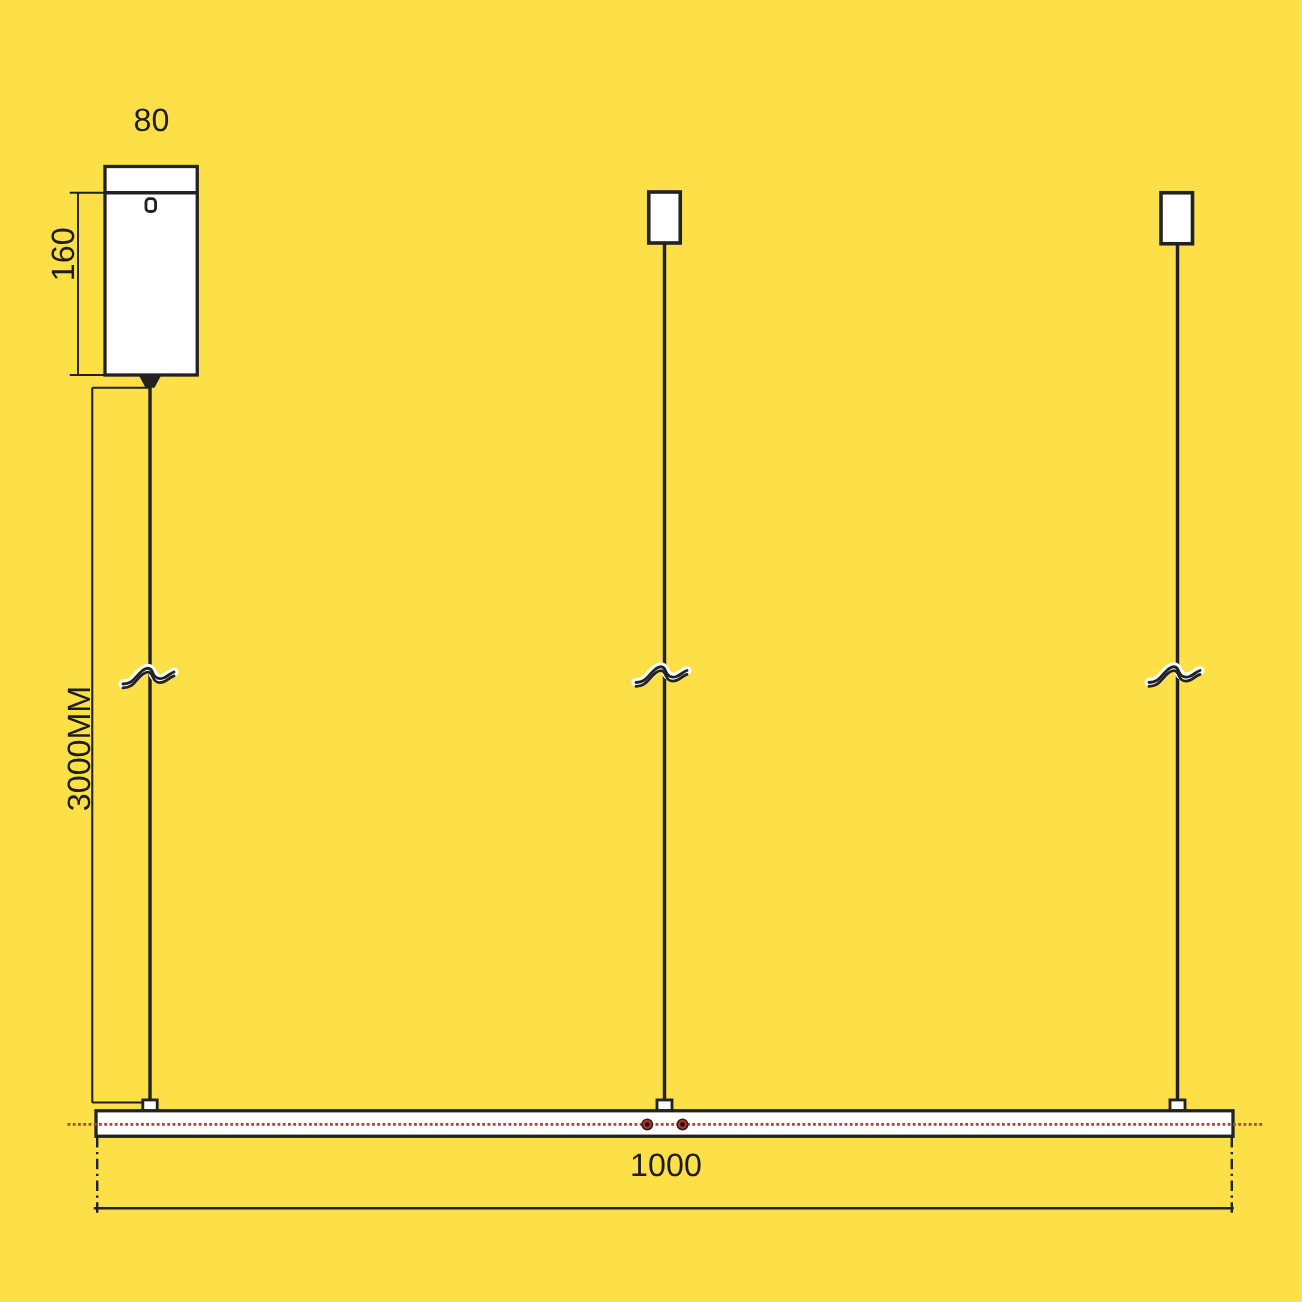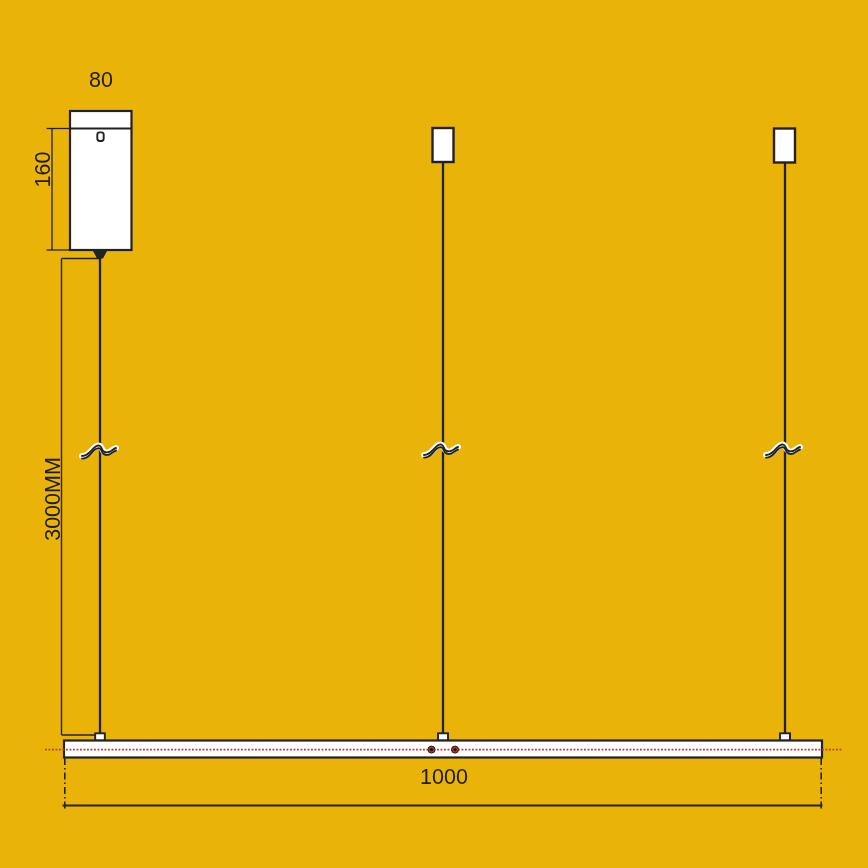--- a/index.html
+++ b/index.html
@@ -1,21 +1,21 @@
 <!DOCTYPE html>
 <html><head>
 <meta charset="utf-8">
 <style>
   html, body { margin: 0; padding: 0; background: #ffffff; }
   body {
     width: 868px; height: 868px; overflow: hidden;
     font-family: "Liberation Sans", sans-serif;
   }
   .drawing-stage {
-    position: relative; width: 868px; height: 868px; background: #eab308;
+    position: relative; width: 868px; height: 868px; background: #fde047;
   }
   svg { display: block; }
   svg text {
     font-family: "Liberation Sans", sans-serif;
     fill: #1c1c1c;
     font-size: 21.5px;
   }
   .ink { stroke: #222222; }
   .outline { fill: #ffffff; }
   .w-thick { stroke-width: 2.2; }

